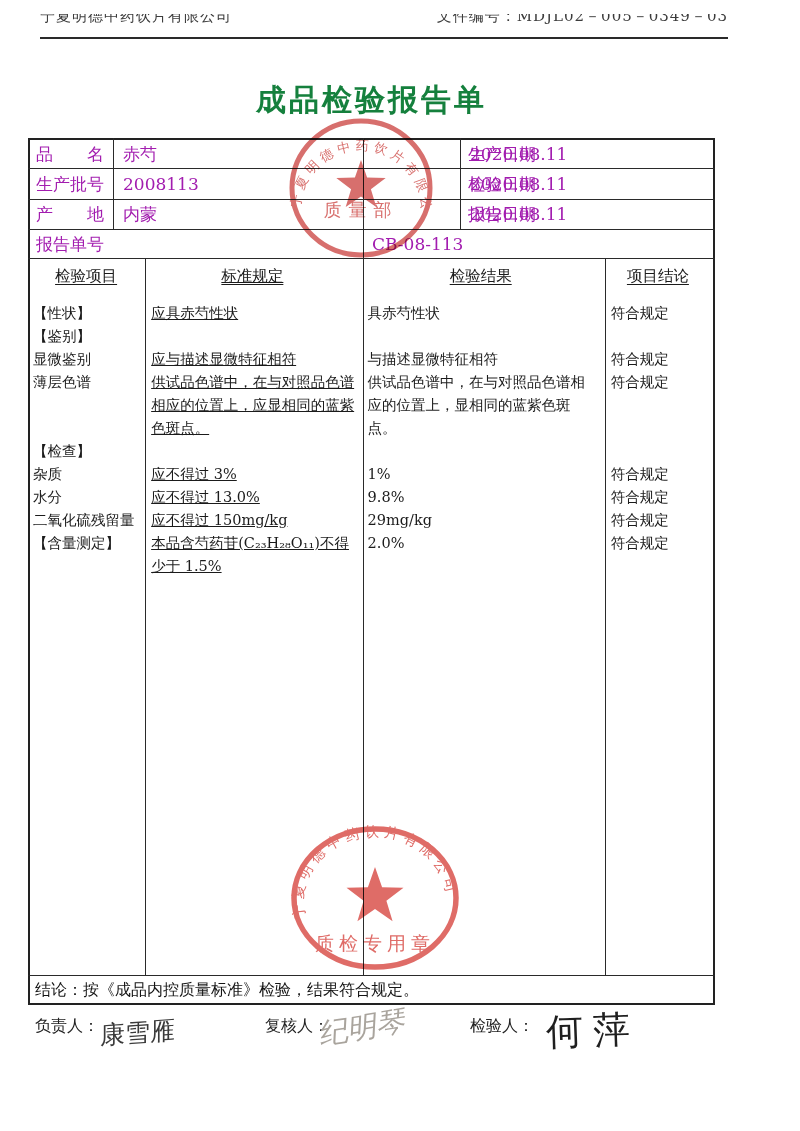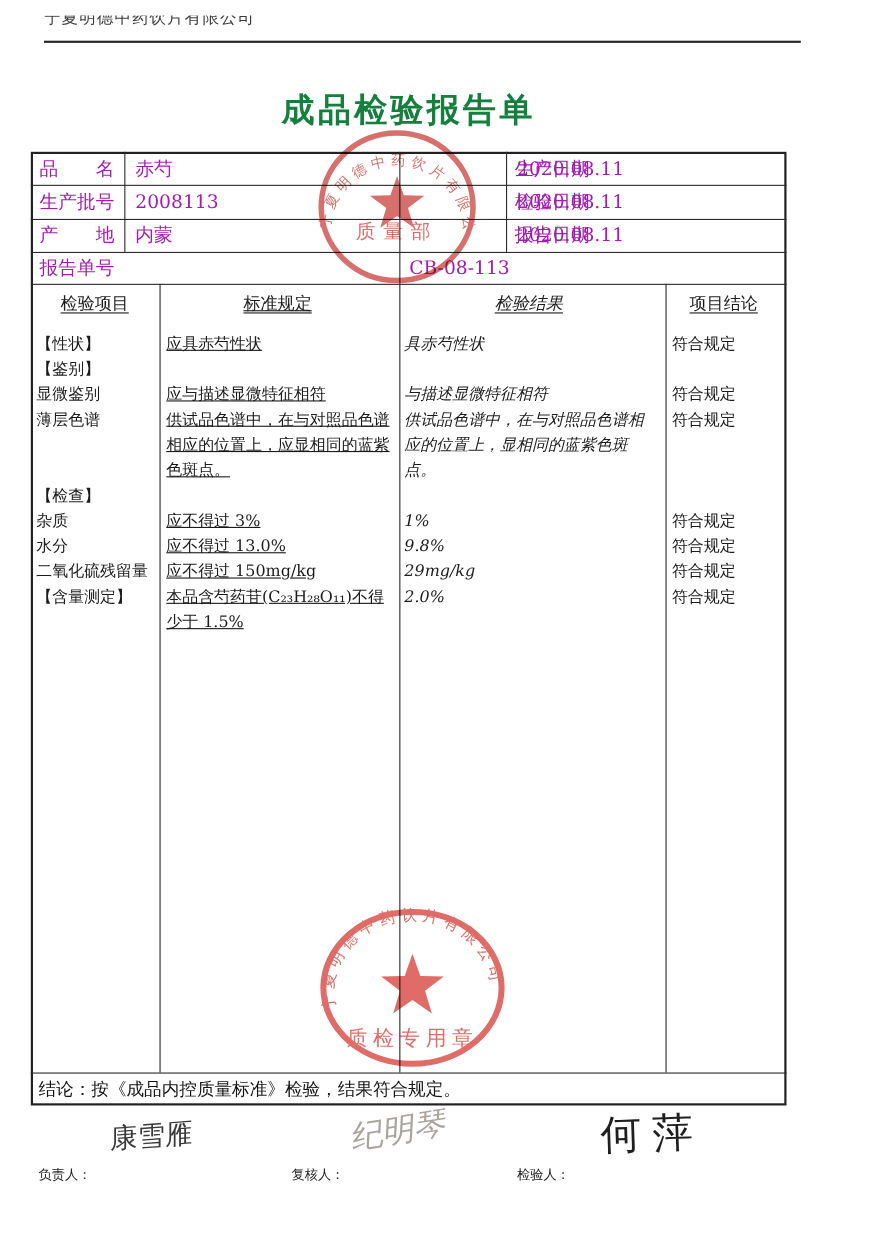--- a/index.html
+++ b/index.html
@@ -25,50 +25,53 @@
 
   
   .cellt { position:absolute; font-size:17px; line-height:30px; white-space:nowrap; color:#a21caf; }
 
   
   .mt { position:absolute; left:28px; top:258px; width:687px; height:717px; font-size:14.5px; }
   .mt-row { display:flex; }
   .mt-cell { line-height:23px; }
   .c1 { width:117px; padding-left:5px; }
   .c2 { width:218px; padding-left:7px; padding-right:5px;text-decoration:underline; }
-  .c3 { width:242px; padding-left:7px; padding-right:2px;font-style:italic; }
+  .c3 { width:242px; padding-left:7px; padding-right:2px; }
   .c4 { width:115px; padding-left:10px; }
   .mt-head { margin-top:7px; margin-bottom:14px; }
   .mt-head .mt-cell { text-align:center; padding:0; font-size:15.5px; }
   .mt-head .mt-cell span { text-decoration:underline; text-underline-offset:3px; }
 
   
   .concl { position:absolute; left:28px; top:975px; width:687px; height:30px;
            font-size:16px; line-height:30px; padding-left:7px; color:#141414; }
 
   
   .sigrow { position:absolute; left:0; top:1016px; width:800px; height:50px; }
-  .siglabel { position:absolute; font-size:12px; color:#222; white-space:nowrap;margin-top:44px; }
+  .siglabel { position:absolute; font-size:16px; color:#222; white-space:nowrap; }
   .signame  { position:absolute; white-space:nowrap; }
   .sig1 { left:100px; top:0px;  font-size:25px; color:#3a3a3a; transform:rotate(-4deg) skewX(-4deg); }
   .sig2 { left:320px; top:-8px; font-size:29px; color:#a9a49d; transform:rotate(-9deg) skewX(-12deg); }
   .sig3 { left:546px; top:-10px;font-size:37px; color:#1f1f1f; letter-spacing:10px; transform:rotate(-2deg); }
 
   
   .stamp { position:absolute; mix-blend-mode:multiply; }
   .stamp-top   { left:288px; top:116px; opacity:.82; }
   .stamp-bottom{ left:290px; top:824px; opacity:.88; }
 </style>
 </head>
 <body>
 
 <div class="page">
 
   <div class="hdr-clip hdr-left">
     <span class="hdr-text">宁夏明德中药饮片有限公司</span>
+  </div>
+  <div class="hdr-clip hdr-right">
+    <span class="hdr-text">文件编号：MDJL02－005－0349－03</span>
   </div>
   <div class="hdr-rule"></div>
 
   <div class="title">成品检验报告单</div>
 
   <div class="outer"></div>
 
   <div class="hline" style="left:28px; top:168px; width:687px;"></div>
   <div class="hline" style="left:28px; top:199px; width:687px;"></div>
   <div class="hline" style="left:28px; top:229px; width:687px;"></div>

